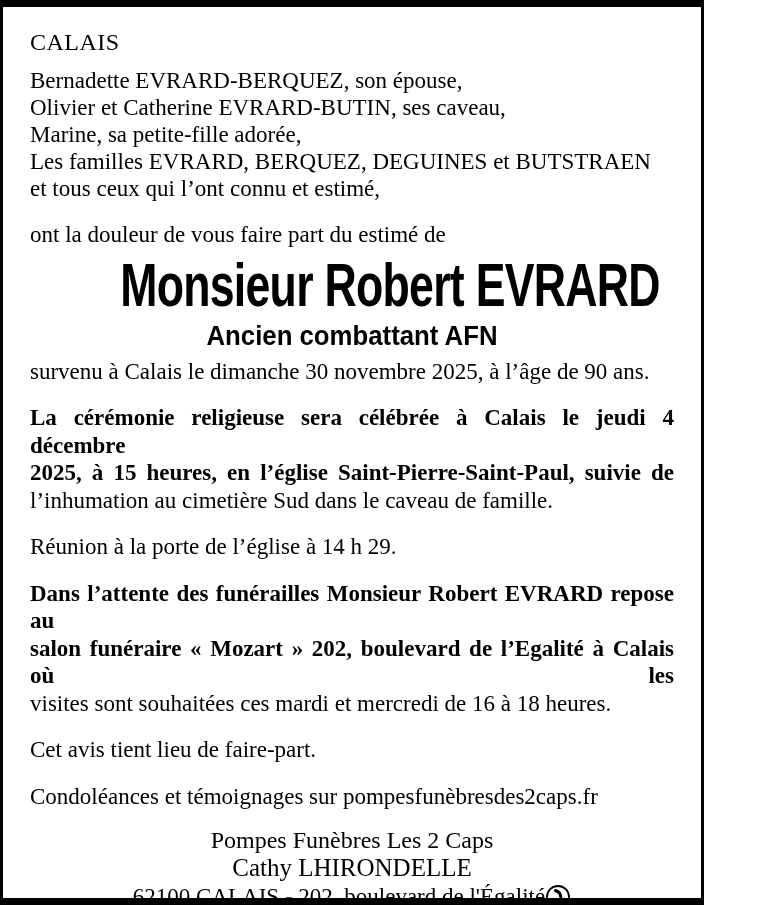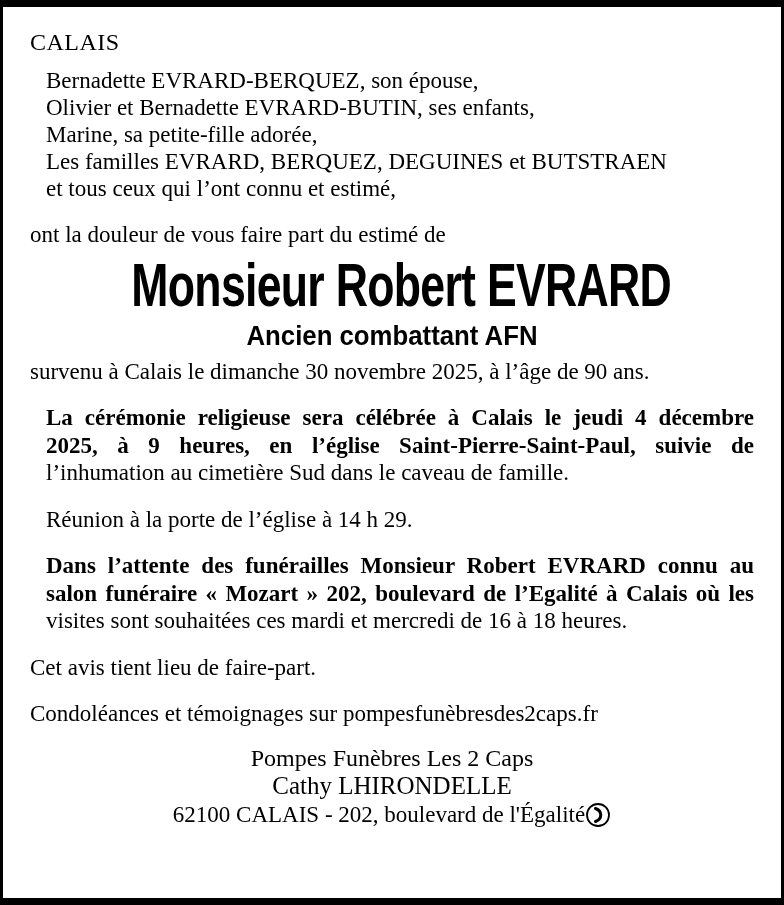--- a/index.html
+++ b/index.html
@@ -2,21 +2,21 @@
 <html><head>
 <meta charset="utf-8">
 <style>
   html, body {
     margin: 0;
     padding: 0;
     background: #ffffff;
   }
   .notice {
     box-sizing: border-box;
-    width: 784px;
+    width: 704px;
     height: 905px;
     background: #ffffff;
     color: #000000;
     border-top: 7px solid #000000;
     border-bottom: 7px solid #000000;
     border-left: 3px solid #000000;
     border-right: 3px solid #000000;
     padding: 22px 27px 0 27px;
     font-family: "Liberation Serif", serif;
     overflow: hidden;
@@ -62,21 +62,21 @@
   .death {
     margin-top: 6px;
     font-size: 23px;
     line-height: 27px;
   }
   .para {
     margin-top: 19px;
     font-size: 23px;
     line-height: 27.5px;
   }
-  .line { display: block; margin-left: 16px; }
+  .line { display: block; }
   .line.just {
     text-align: justify;
     text-align-last: justify;
     font-weight: bold;
   }
   .contact {
     margin-top: 16px;
     text-align: center;
     font-weight: normal;
   }
@@ -97,46 +97,46 @@
 </style>
 </head>
 <body>
 
 <div class="notice">
 
   <div class="city">CALAIS</div>
 
   <div class="family">
     <span class="line">Bernadette EVRARD-BERQUEZ, son épouse,</span>
-    <span class="line">Olivier et Bernadette EVRARD-BUTIN, ses enfants,</span>
+    <span class="line">Olivier et Catherine EVRARD-BUTIN, ses caveau,</span>
     <span class="line">Marine, sa petite-fille adorée,</span>
     <span class="line">Les familles EVRARD, BERQUEZ, DEGUINES et BUTSTRAEN</span>
     <span class="line">et tous ceux qui l’ont connu et estimé,</span>
   </div>
 
   <div class="intro">ont la douleur de vous faire part du estimé de</div>
 
   <h1 class="name">Monsieur Robert EVRARD</h1>
 
   <div class="subtitle">Ancien combattant AFN</div>
 
   <div class="death">survenu à Calais le dimanche 30 novembre 2025, à l’âge de 90 ans.</div>
 
   <div class="para">
     <span class="line just">La cérémonie religieuse sera célébrée à Calais le jeudi 4 décembre</span>
-    <span class="line just">2025, à 9 heures, en l’église Saint-Pierre-Saint-Paul, suivie de</span>
+    <span class="line just">2025, à 15 heures, en l’église Saint-Pierre-Saint-Paul, suivie de</span>
     <span class="line">l’inhumation au cimetière Sud dans le caveau de famille.</span>
   </div>
 
   <div class="para">
     <span class="line">Réunion à la porte de l’église à 14 h 29.</span>
   </div>
 
   <div class="para">
-    <span class="line just">Dans l’attente des funérailles Monsieur Robert EVRARD connu au</span>
+    <span class="line just">Dans l’attente des funérailles Monsieur Robert EVRARD repose au</span>
     <span class="line just">salon funéraire « Mozart » 202, boulevard de l’Egalité à Calais où les</span>
     <span class="line">visites sont souhaitées ces mardi et mercredi de 16 à 18 heures.</span>
   </div>
 
   <div class="para">Cet avis tient lieu de faire-part.</div>
 
   <div class="para">Condoléances et témoignages sur pompesfunèbresdes2caps.fr</div>
 
   <div class="contact">
     <div class="fh-name">Pompes Funèbres Les 2 Caps</div>

